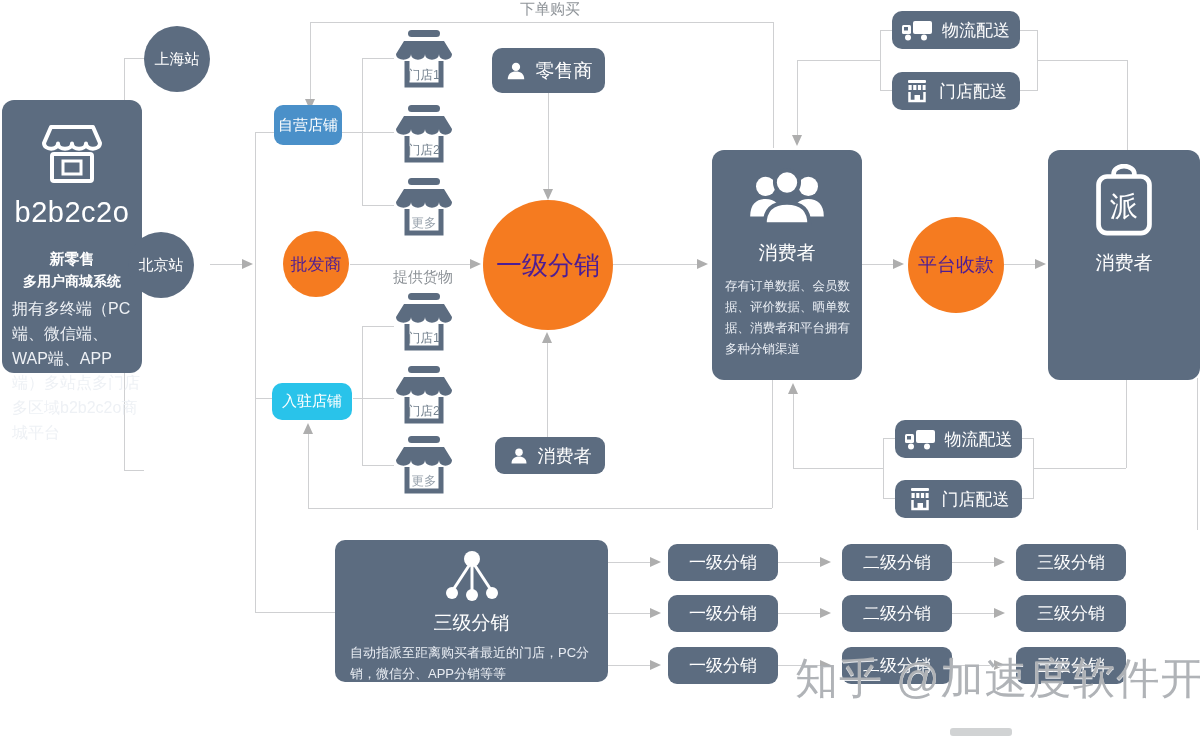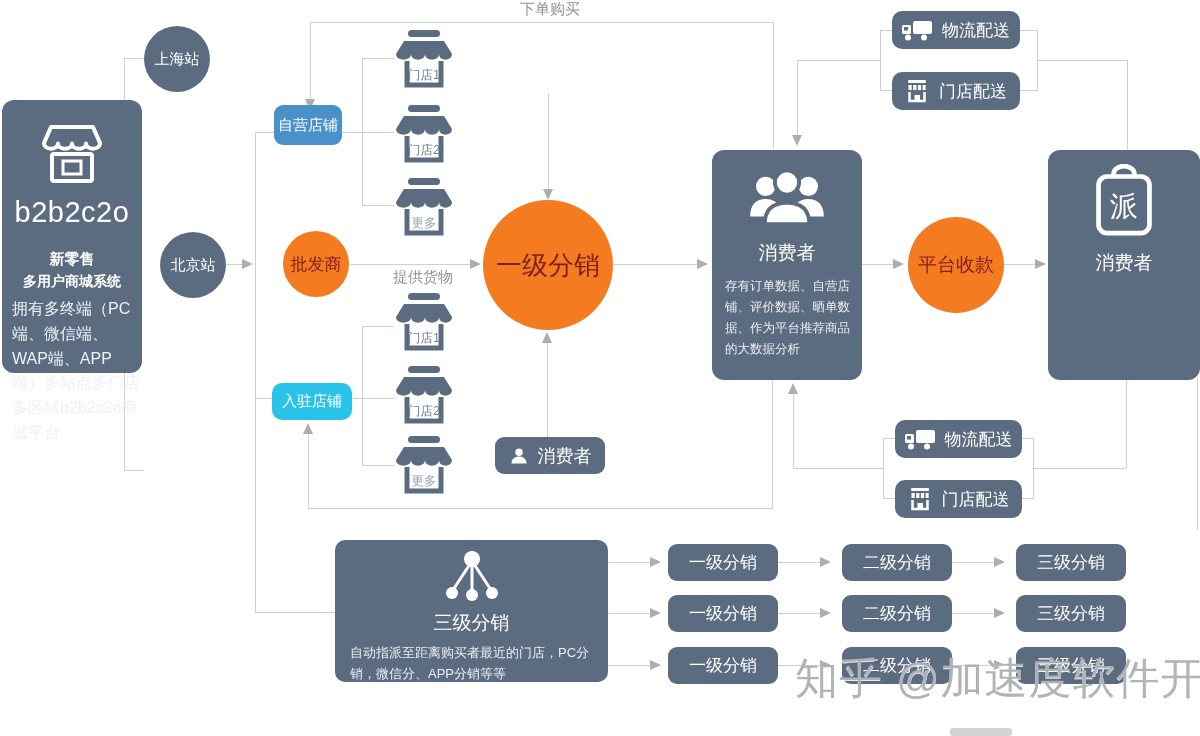--- a/index.html
+++ b/index.html
@@ -7,21 +7,21 @@
           font-family:"Liberation Sans","DejaVu Sans",sans-serif;}
   
   .hl{position:absolute;height:1px;background:#cfd0d2}
   .vl{position:absolute;width:1px;background:#cfd0d2}
   .ar{position:absolute;width:0;height:0;border-top:5px solid transparent;border-bottom:5px solid transparent;border-left:11px solid #aeaeae}
   .ad{position:absolute;width:0;height:0;border-left:5px solid transparent;border-right:5px solid transparent;border-top:11px solid #aeaeae}
   .au{position:absolute;width:0;height:0;border-left:5px solid transparent;border-right:5px solid transparent;border-bottom:11px solid #aeaeae}
   
   .slate{background:#5c6c80;color:#fff}
   .circle{position:absolute;border-radius:50%;display:flex;align-items:center;justify-content:center}
-  .orange{background:#f57b20;color:#7f1d1d}
+  .orange{background:#f57b20;color:#4c1d95}
   .panel{position:absolute;left:2px;top:100px;width:140px;height:273px;border-radius:12px;text-align:center}
   .panel .ptitle{font-size:29px;margin-top:6px;letter-spacing:.5px}
   .panel .psub1{font-size:15px;font-weight:bold;margin-top:21px}
   .panel .psub2{font-size:14px;font-weight:bold;margin-top:4px}
   .panel .pdesc{font-size:16px;line-height:1.55;text-align:left;padding:6px 0 0 10px;color:#eef1f5}
   .station{width:66px;height:66px;font-size:15px}
   .tagblue{position:absolute;display:flex;align-items:center;justify-content:center;color:#fff;border-radius:9px;font-size:15px}
   .store{position:absolute;width:60px;height:74px}
   .ptag{position:absolute;display:flex;align-items:center;justify-content:center;gap:9px;border-radius:10px}
   .bigbox{position:absolute;width:150px;height:230px;border-radius:12px;text-align:center}
@@ -144,21 +144,21 @@
     </svg>
     <div class="ptitle">b2b2c2o</div>
     <div class="psub1">新零售</div>
     <div class="psub2">多用户商城系统</div>
     <div class="pdesc">拥有多终端（PC端、微信端、WAP端、APP端）多站点多门店多区域b2b2c2o商城平台</div>
   </div>
 
   <div class="circle slate station" style="left:144px;top:26px">
     <span>上海站</span>
   </div>
-  <div class="circle slate station" style="left:160px;top:232px">
+  <div class="circle slate station" style="left:128px;top:232px">
     <span>北京站</span>
   </div>
 
   <div class="tagblue" style="left:274px;top:105px;width:68px;height:40px;background:#4a90c9">
     <span>自营店铺</span>
   </div>
   <div class="tagblue" style="left:272px;top:383px;width:80px;height:37px;background:#29c3ea;border-radius:10px">
     <span>入驻店铺</span>
   </div>
 
@@ -212,20 +212,27 @@
     </svg>
   </div>
 
   <div class="circle orange" style="left:283px;top:231px;width:66px;height:66px;font-size:17px">
     <span>批发商</span>
   </div>
   <div class="circle orange" style="left:483px;top:200px;width:130px;height:130px;font-size:26px">
     <span>一级分销</span>
   </div>
 
+  <div class="ptag slate" style="left:492px;top:48px;width:113px;height:45px;font-size:19px">
+    <svg width="22" height="22" viewBox="0 0 24 24" fill="#fff">
+      <circle cx="12" cy="7.5" r="4.5"></circle>
+        <path d="M3 21 C3 15 7 12.5 12 12.5 C17 12.5 21 15 21 21 Z"></path>
+    </svg>
+    <span>零售商</span>
+  </div>
   <div class="ptag slate" style="left:495px;top:437px;width:110px;height:37px;font-size:18px;border-radius:9px">
     <svg width="20" height="20" viewBox="0 0 24 24" fill="#fff">
       <circle cx="12" cy="7.5" r="4.5"></circle>
         <path d="M3 21 C3 15 7 12.5 12 12.5 C17 12.5 21 15 21 21 Z"></path>
     </svg>
     <span>消费者</span>
   </div>
 
   <div class="bigbox slate" style="left:712px;top:150px">
     <svg width="84" height="62" viewBox="0 0 84 64" style="margin-top:16px">
@@ -234,21 +241,21 @@
           <path d="M4 52 C4 39 11 34 20 34 C29 34 36 39 36 52 Z"></path>
         <circle cx="64" cy="21" r="10"></circle>
           <path d="M48 52 C48 39 55 34 64 34 C73 34 80 39 80 52 Z"></path>
         <g stroke="#5c6c80" stroke-width="4">
             <circle cx="42" cy="17" r="12.5"></circle>
             <path d="M19 60 C19 44 28 38 42 38 C56 38 65 44 65 60 Z"></path>
           </g>
       </g>
     </svg>
     <div class="btitle">消费者</div>
-    <div class="bdesc">存有订单数据、自营店铺、评价数据、晒单数据、作为平台推荐商品的大数据分析</div>
+    <div class="bdesc">存有订单数据、会员数据、评价数据、晒单数据、消费者和平台拥有多种分销渠道</div>
   </div>
 
   <div class="circle orange" style="left:908px;top:217px;width:96px;height:96px;font-size:19px">
     <span>平台收款</span>
   </div>
 
   <div class="bigbox slate" style="left:1048px;top:150px;width:152px">
     <svg width="66" height="74" viewBox="0 0 70 78" style="margin-top:14px">
       <rect x="8" y="13" width="54" height="60" rx="9" fill="none" stroke="#fff" stroke-width="5"></rect>
       <path d="M24 13 v-3 a11 8 0 0 1 22 0 v3" fill="none" stroke="#fff" stroke-width="5"></path>

